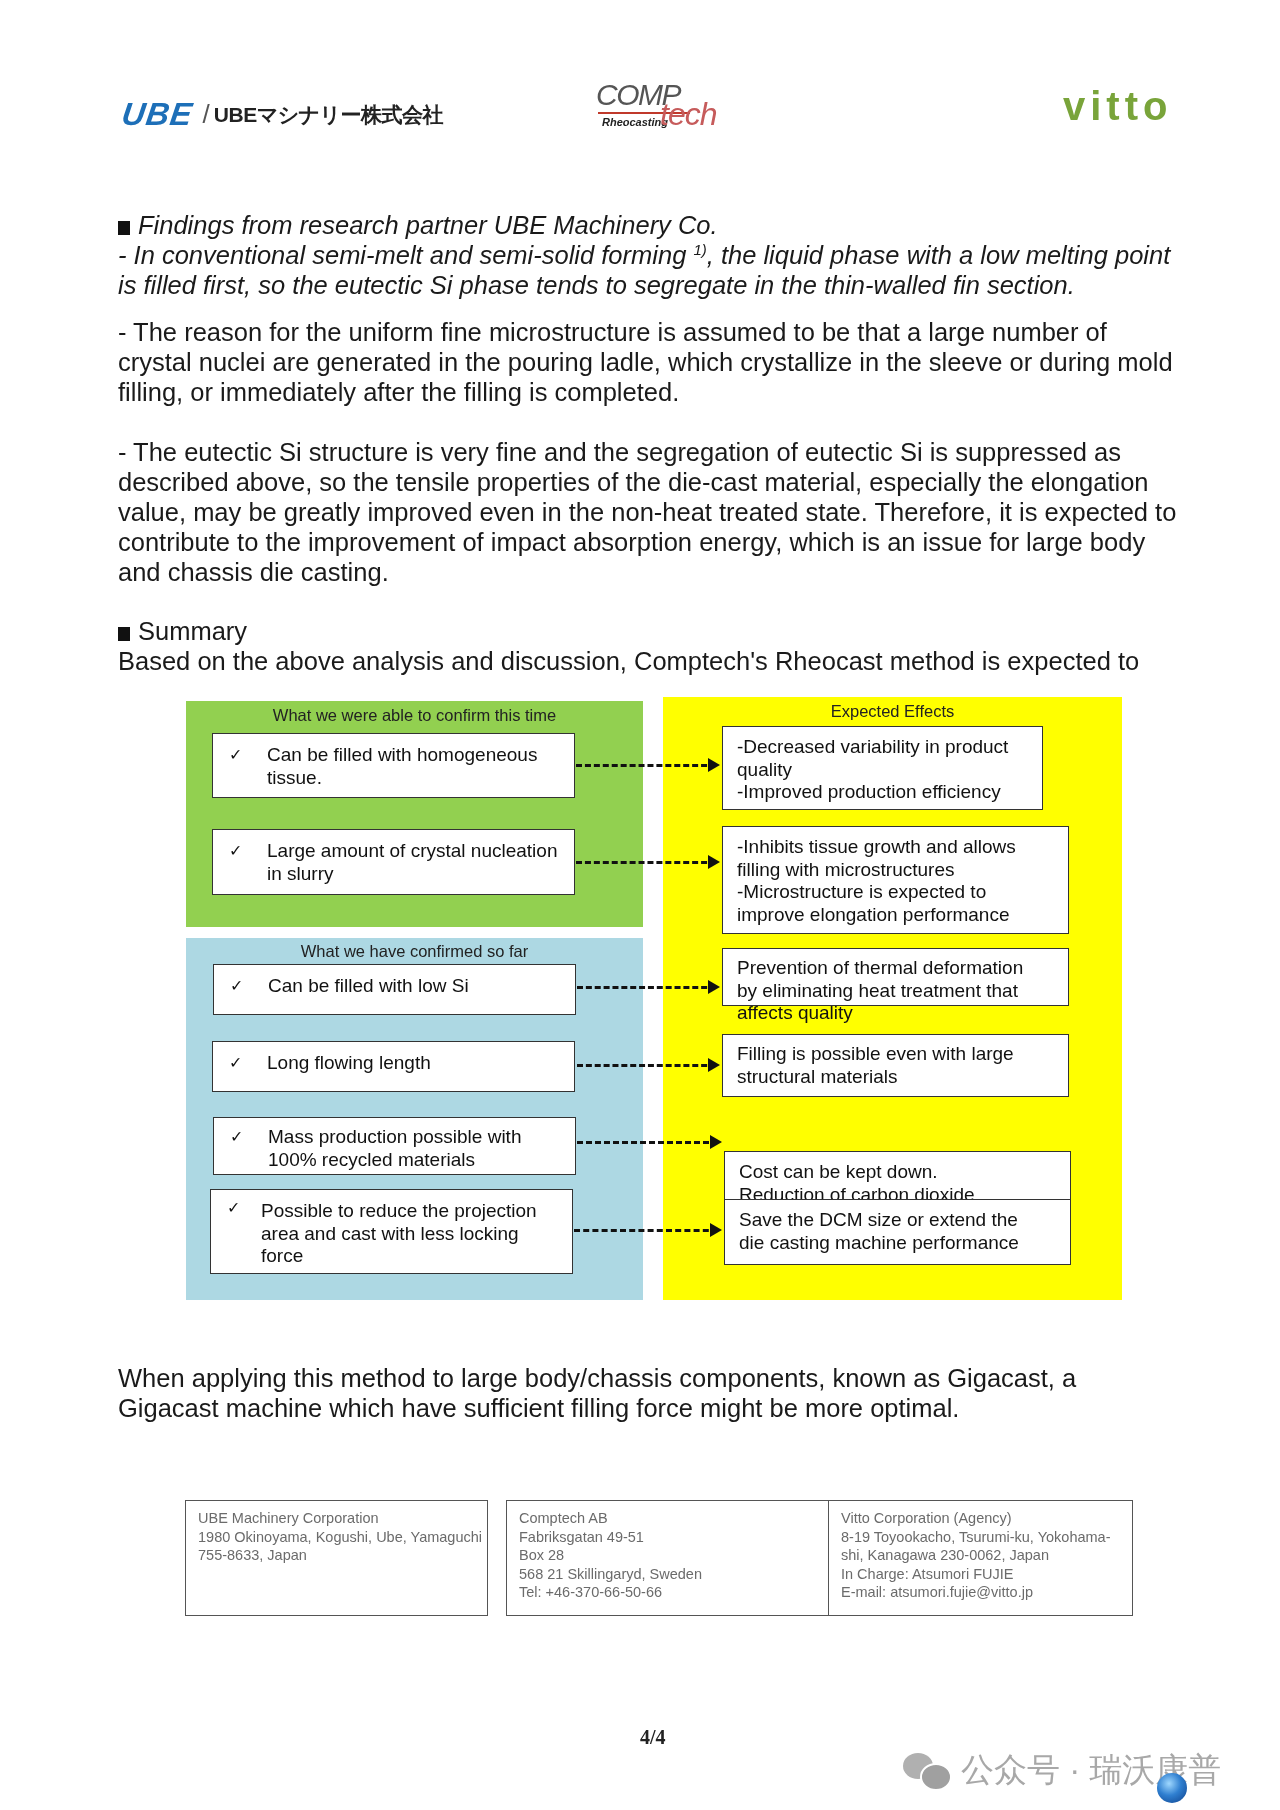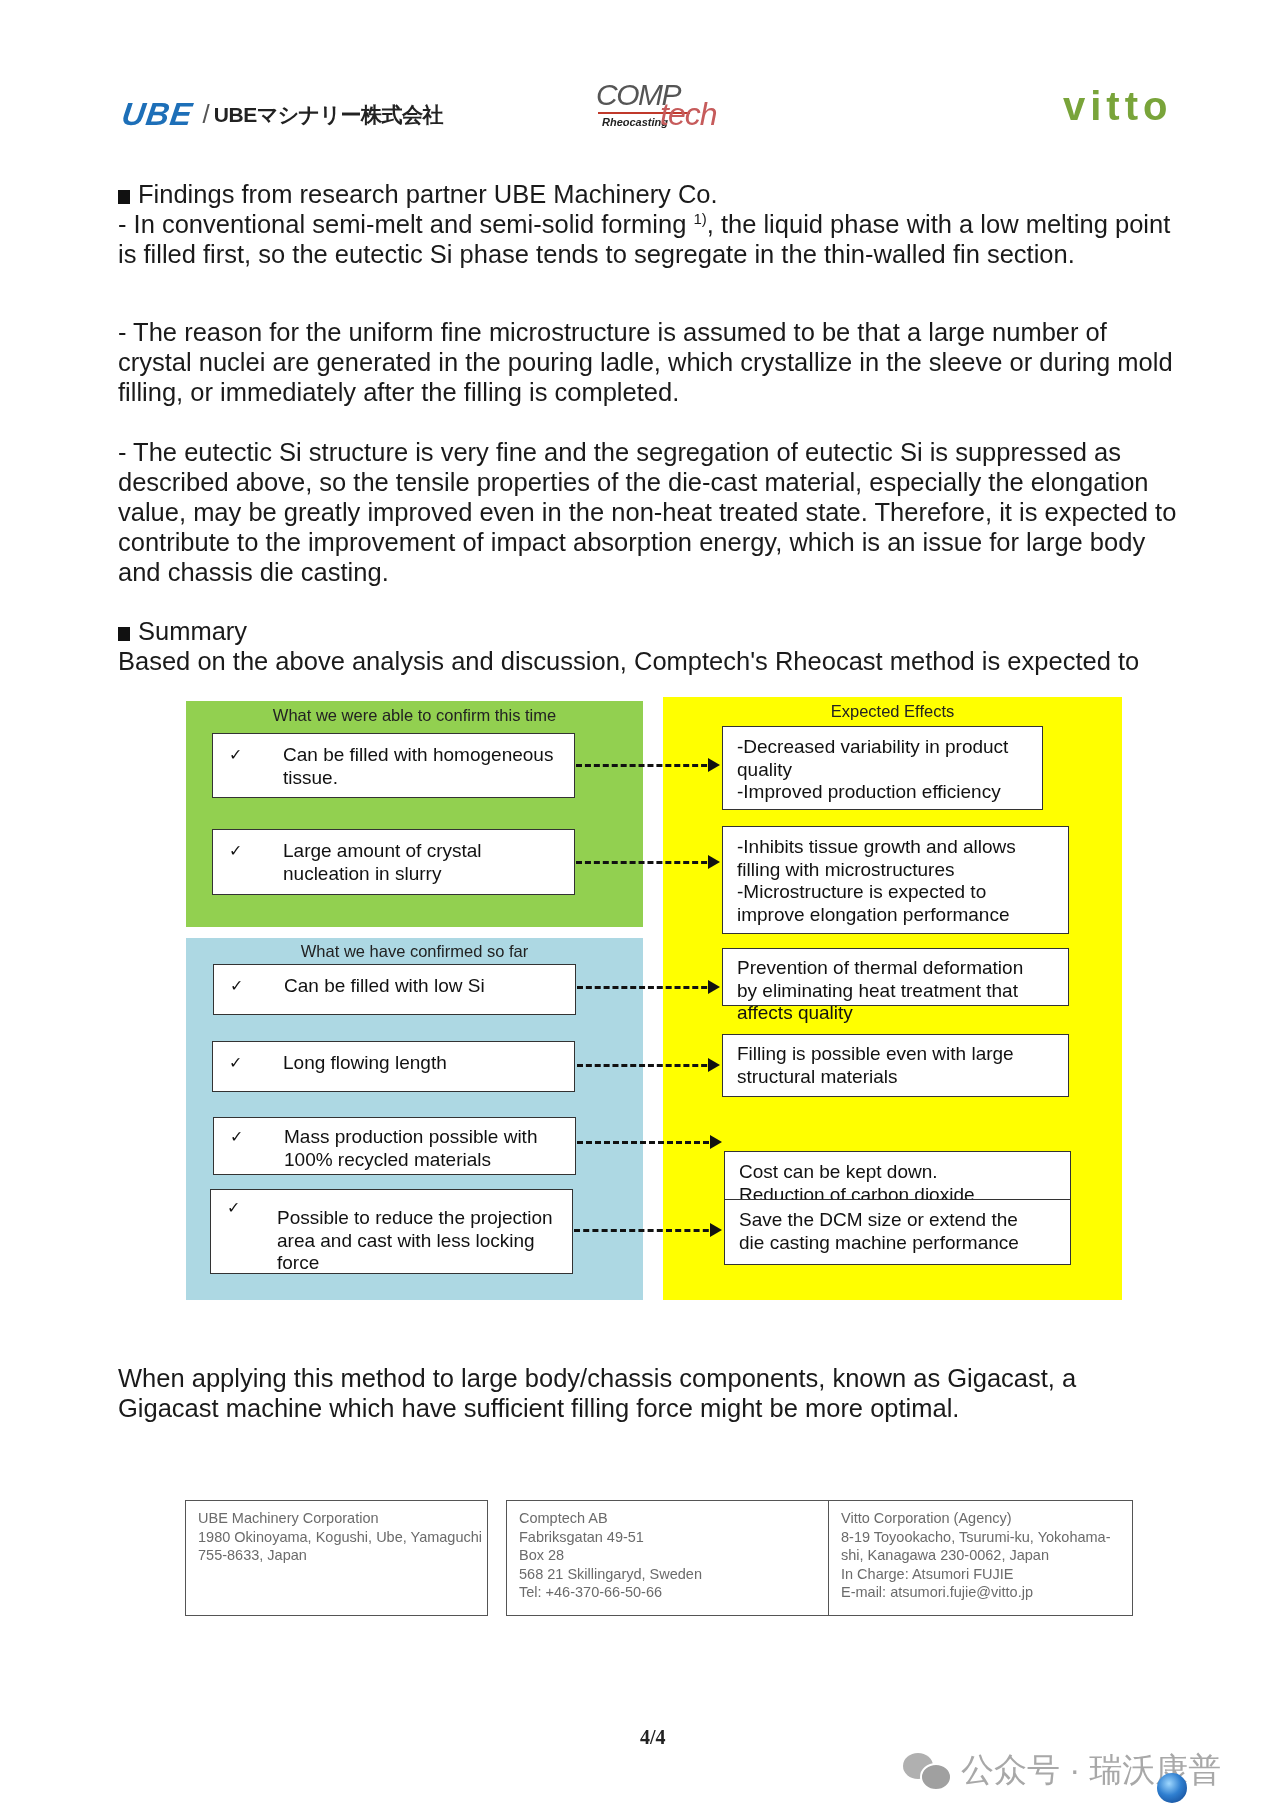--- a/index.html
+++ b/index.html
@@ -32,21 +32,21 @@
     
     .panel { position: absolute; }
     .panel-green { left: 186px; top: 701px; width: 457px; height: 226px; background: #92d050; }
     .panel-blue { left: 186px; top: 938px; width: 457px; height: 362px; background: #add8e3; }
     .panel-yellow { left: 663px; top: 697px; width: 459px; height: 603px; background: #ffff00; }
     .panel-title { position: absolute; left: 0; right: 0; text-align: center; font-size: 16.5px; color: #222; }
 
     .box { position: absolute; background: #fff; border: 1.5px solid #333; box-sizing: border-box;
            font-size: 19px; line-height: 22.5px; color: #111; }
     .lbox .check { position: absolute; left: 16px; font-size: 16px; }
-    .lbox .txt { position: absolute; left: 54px; right: 8px; margin-left: 16px; }
+    .lbox .txt { position: absolute; left: 54px; right: 8px; }
     .rbox .txt { position: absolute; left: 14px; right: 8px; }
 
     .arrow { position: absolute; height: 3px; border-top: 3px dashed #111; }
     .arrow::after { content: ""; position: absolute; right: -4px; top: -9px;
                     border-left: 12px solid #111; border-top: 7.5px solid transparent; border-bottom: 7.5px solid transparent; }
 
     
     .contact { position: absolute; top: 1500px; height: 116px; border: 1.5px solid #555; box-sizing: border-box;
                font-size: 14.5px; line-height: 18.5px; color: #6b6b6b; padding: 8px 12px; background: #fff; }
     .contact div { white-space: nowrap; }
@@ -71,21 +71,21 @@
 
 <div class="abs logo-comp">
   <span class="comp-word">COMP</span>
   <span class="comp-line"></span>
   <span class="comp-rheo">Rheocasting</span>
   <span class="comp-tech">tech</span>
 </div>
 
 <div class="abs logo-vitto">vitto</div>
 
-<div class="abs para" style="top:179px;">
+<div class="abs para" style="top:210px;font-style:italic;">
   <p><span class="bullet"></span><span>Findings from research partner UBE Machinery Co.</span></p>
   <p><span>- In conventional semi-melt and semi-solid forming </span><span class="sup">1)</span><span>, the liquid phase with a low melting point is filled first, so the eutectic Si phase tends to segregate in the thin-walled fin section.</span></p>
 </div>
 
 <div class="abs para" style="top:317px;">- The reason for the uniform fine microstructure is assumed to be that a large number of crystal nuclei are generated in the pouring ladle, which crystallize in the sleeve or during mold filling, or immediately after the filling is completed.</div>
 
 <div class="abs para" style="top:437px;">- The eutectic Si structure is very fine and the segregation of eutectic Si is suppressed as described above, so the tensile properties of the die-cast material, especially the elongation value, may be greatly improved even in the non-heat treated state. Therefore, it is expected to contribute to the improvement of impact absorption energy, which is an issue for large body and chassis die casting.</div>
 
 <div class="abs para" style="top:616px;">
   <p><span class="bullet"></span><span>Summary</span></p>
@@ -118,21 +118,21 @@
 <div class="box lbox" style="left:212px; top:1041px; width:363px; height:51px;">
   <span class="check" style="top:10px;">✓</span>
   <span class="txt" style="top:10px;">Long flowing length</span>
 </div>
 <div class="box lbox" style="left:213px; top:1117px; width:363px; height:58px;">
   <span class="check" style="top:8px;">✓</span>
   <span class="txt" style="top:8px;">Mass production possible with 100% recycled materials</span>
 </div>
 <div class="box lbox" style="left:210px; top:1189px; width:363px; height:85px;">
   <span class="check" style="top:7px;">✓</span>
-  <span class="txt" style="top:17px; left:50px;">Possible to reduce the projection area and cast with less locking force</span>
+  <span class="txt" style="top:10px; left:50px;">Possible to reduce the projection area and cast with less locking force</span>
 </div>
 
 <div class="box rbox" style="left:722px; top:726px; width:321px; height:84px;">
   <div class="txt" style="top:9px;">
     <div>-Decreased variability in product</div>
     <div>quality</div>
     <div>-Improved production efficiency</div>
   </div>
 </div>
 <div class="box rbox" style="left:722px; top:826px; width:347px; height:108px;">

